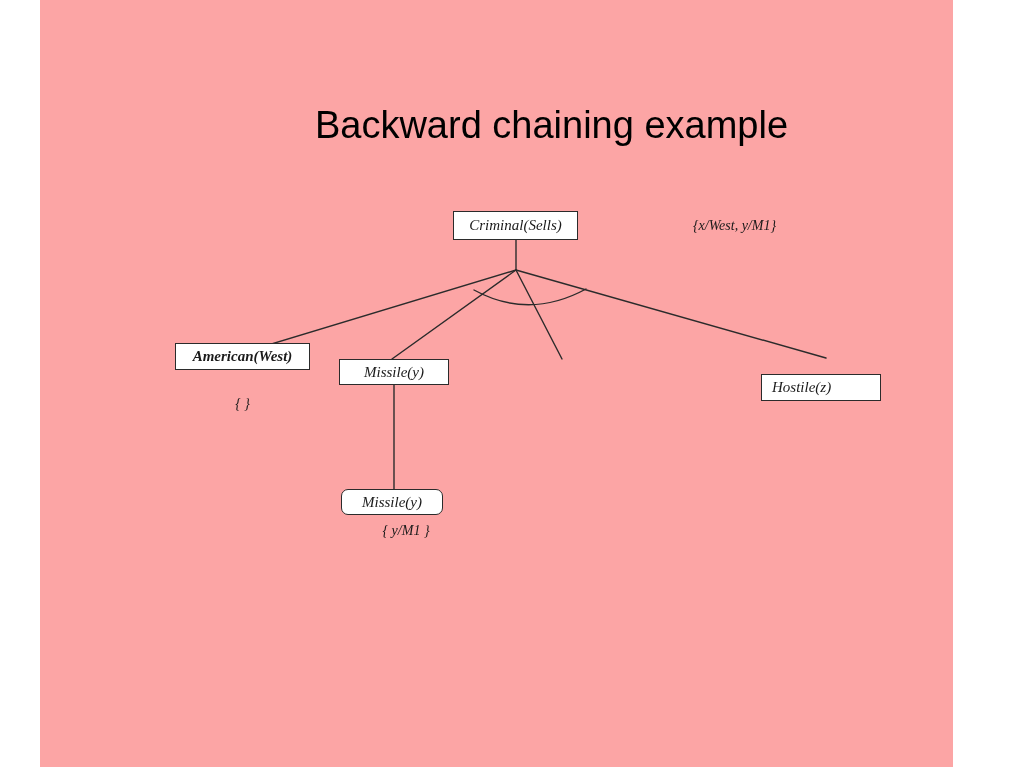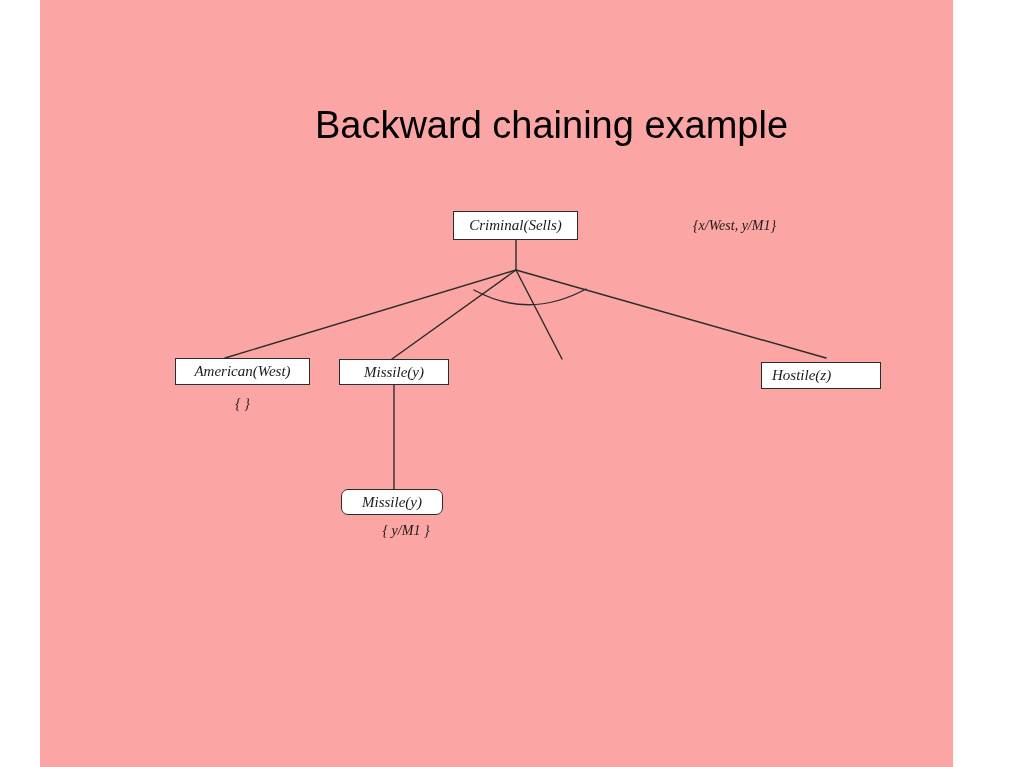--- a/index.html
+++ b/index.html
@@ -84,26 +84,26 @@
       <line x1="476" y1="270" x2="786" y2="358"></line>
       <path d="M 434 290 Q 489 320 546 289"></path>
       <line x1="354" y1="385" x2="354" y2="489"></line>
     </g>
   </svg>
 
   <div class="node" style="left:413px; top:211px; width:125px; height:29px;">Criminal(Sells)</div>
 
   <div class="subst" style="left:653px; top:218px;">{x/West, y/M1}</div>
 
-  <div class="node" style="left:135px; top:358px; width:135px; height:27px;">American(West)</div>
+  <div class="node" style="left:135px; top:343px; width:135px; height:27px;font-weight:bold;">American(West)</div>
 
   <div class="subst centered" style="left:135px; top:396px; width:135px;">{ }</div>
 
   <div class="node" style="left:299px; top:359px; width:110px; height:26px;">Missile(y)</div>
 
 
-  <div class="node left-align" style="left:721px; top:362px; width:120px; height:27px;">Hostile(z)</div>
+  <div class="node left-align" style="left:721px; top:374px; width:120px; height:27px;">Hostile(z)</div>
 
   <div class="node" style="left:301px; top:489px; width:102px; height:26px;border-radius:7px;">Missile(y)</div>
 
   <div class="subst centered" style="left:305px; top:523px; width:122px;">{ y/M1 }</div>
 
 </div>
 
 </body></html>

